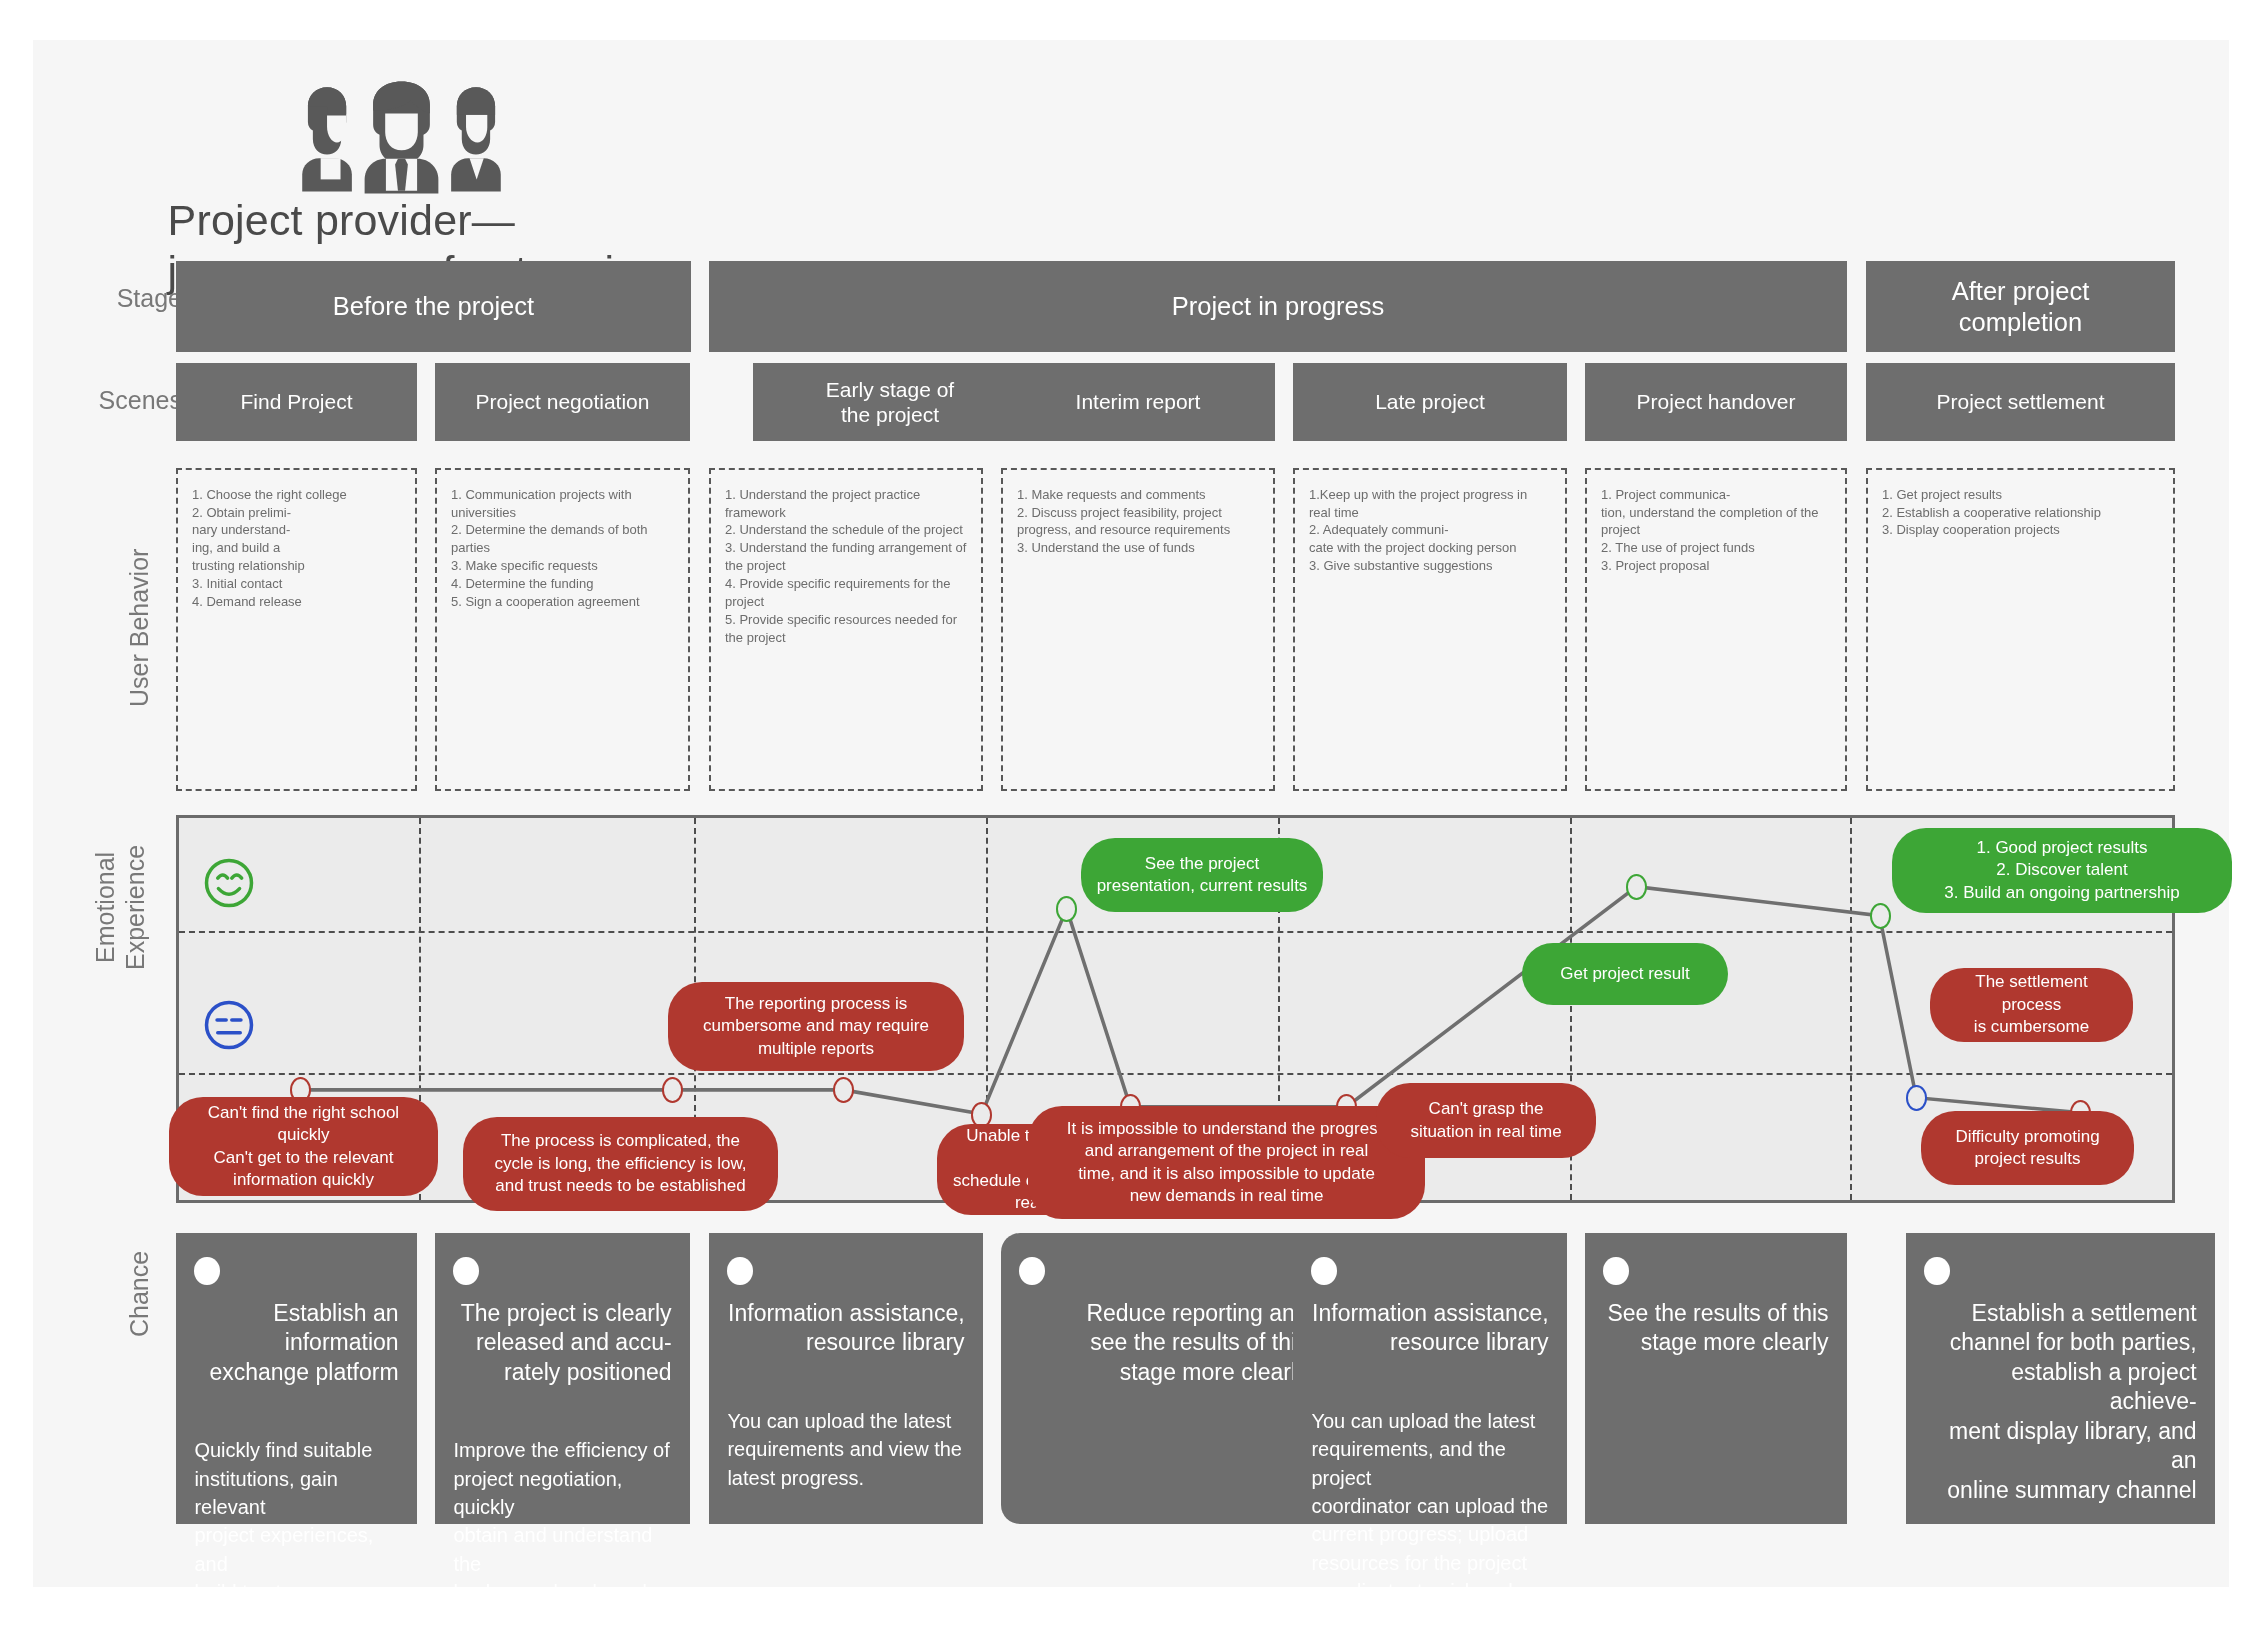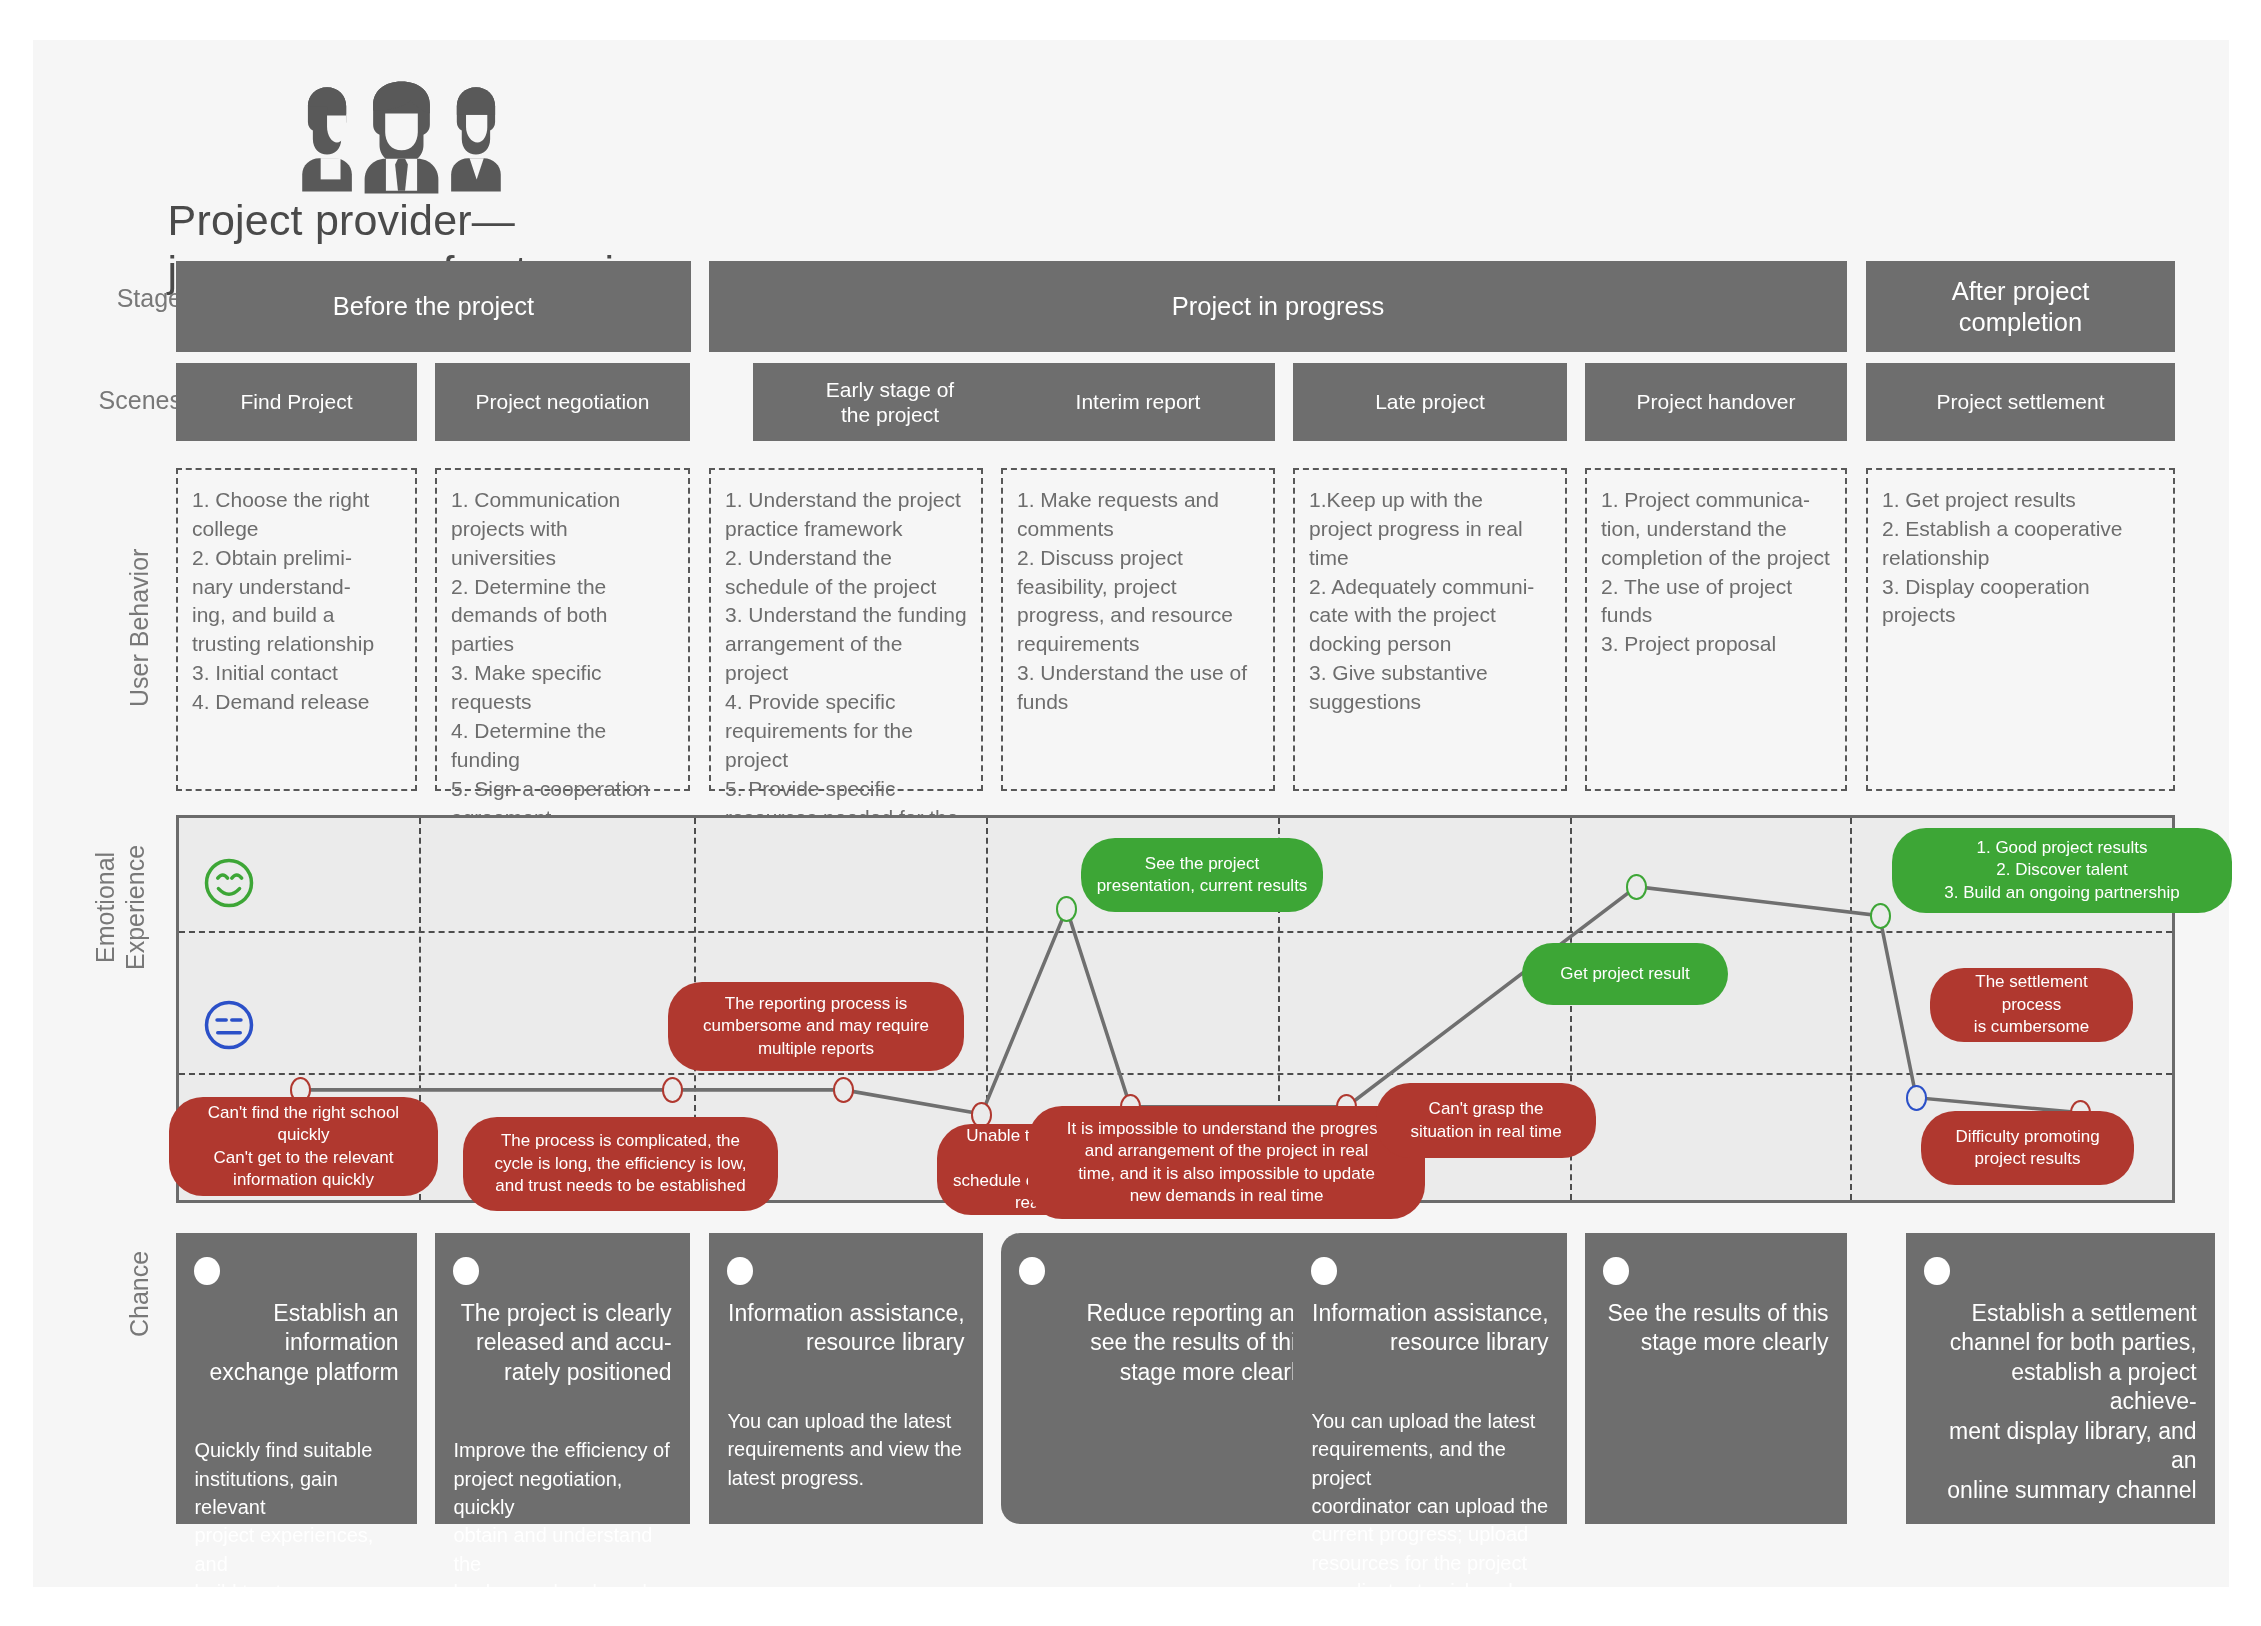--- a/index.html
+++ b/index.html
@@ -67,21 +67,21 @@
     display: flex; align-items: center; justify-content: center;
     text-align: center; font-size: 21px; line-height: 1.2;
     white-space: pre-line;
   }
 
   
   .behavbox {
     border: 2.1px dashed #585858;
     background: transparent;
     padding: 15.6px 14px 7px 14px;
-    color: #6d6d6d; font-size: 21px; line-height: 1.38;
+    color: #6d6d6d; font-size: 13px; line-height: 1.38;
     white-space: pre-line;
   }
 
   
   .emopanel {
     position: absolute;
     background: #ebebeb;
     border: 3.5px solid #6b6b6b;
     overflow: visible;
   }

